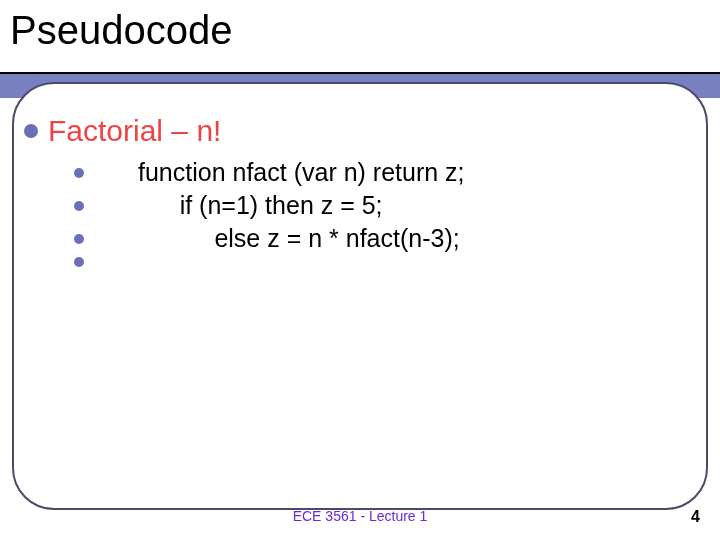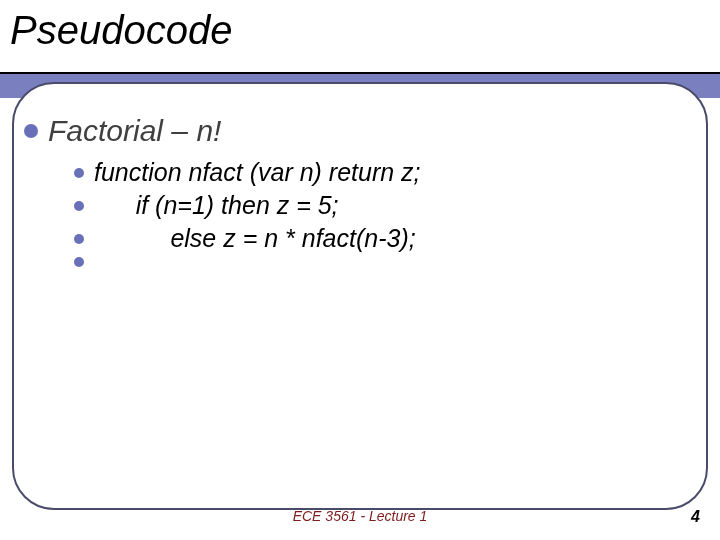--- a/index.html
+++ b/index.html
@@ -1,15 +1,15 @@
 <!DOCTYPE html>
 <html><head>
 <meta charset="utf-8">
 <style>
-  * { margin: 0; padding: 0; box-sizing: border-box; font-style: italic; }
+  * { margin: 0; padding: 0; box-sizing: border-box; }
   body {
     width: 720px;
     height: 540px;
     background: #fff;
     font-family: Arial, Helvetica, sans-serif;
     position: relative;
     overflow: hidden;
   }
   .title-bar {
     position: relative;
@@ -54,29 +54,30 @@
   .bullet-lg {
     width: 14px;
     height: 14px;
     border-radius: 50%;
     background: #6a70b8;
     margin-right: 10px;
     flex-shrink: 0;
   }
   .heading-text {
     font-size: 30px;
-    color: #404040;
+    color: #ef4444;
   }
   .sub-list {
     margin-left: 50px;
   }
   .sub-row {
     display: flex;
     align-items: center;
     margin-bottom: 4px;
+    gap: 44px;
   }
   .bullet-sm {
     width: 10px;
     height: 10px;
     border-radius: 50%;
     background: #6a70b8;
     margin-right: 10px;
     flex-shrink: 0;
   }
   .sub-text {
@@ -84,21 +85,21 @@
     color: #000;
     white-space: pre;
   }
   .footer {
     position: absolute;
     bottom: 16px;
     left: 0;
     width: 720px;
     text-align: center;
     font-size: 14px;
-    color: #7f1d1d;
+    color: #6d28d9;
   }
   .page-num {
     position: absolute;
     bottom: 14px;
     right: 20px;
     font-size: 16px;
     font-weight: bold;
     color: #000;
   }
 </style>

